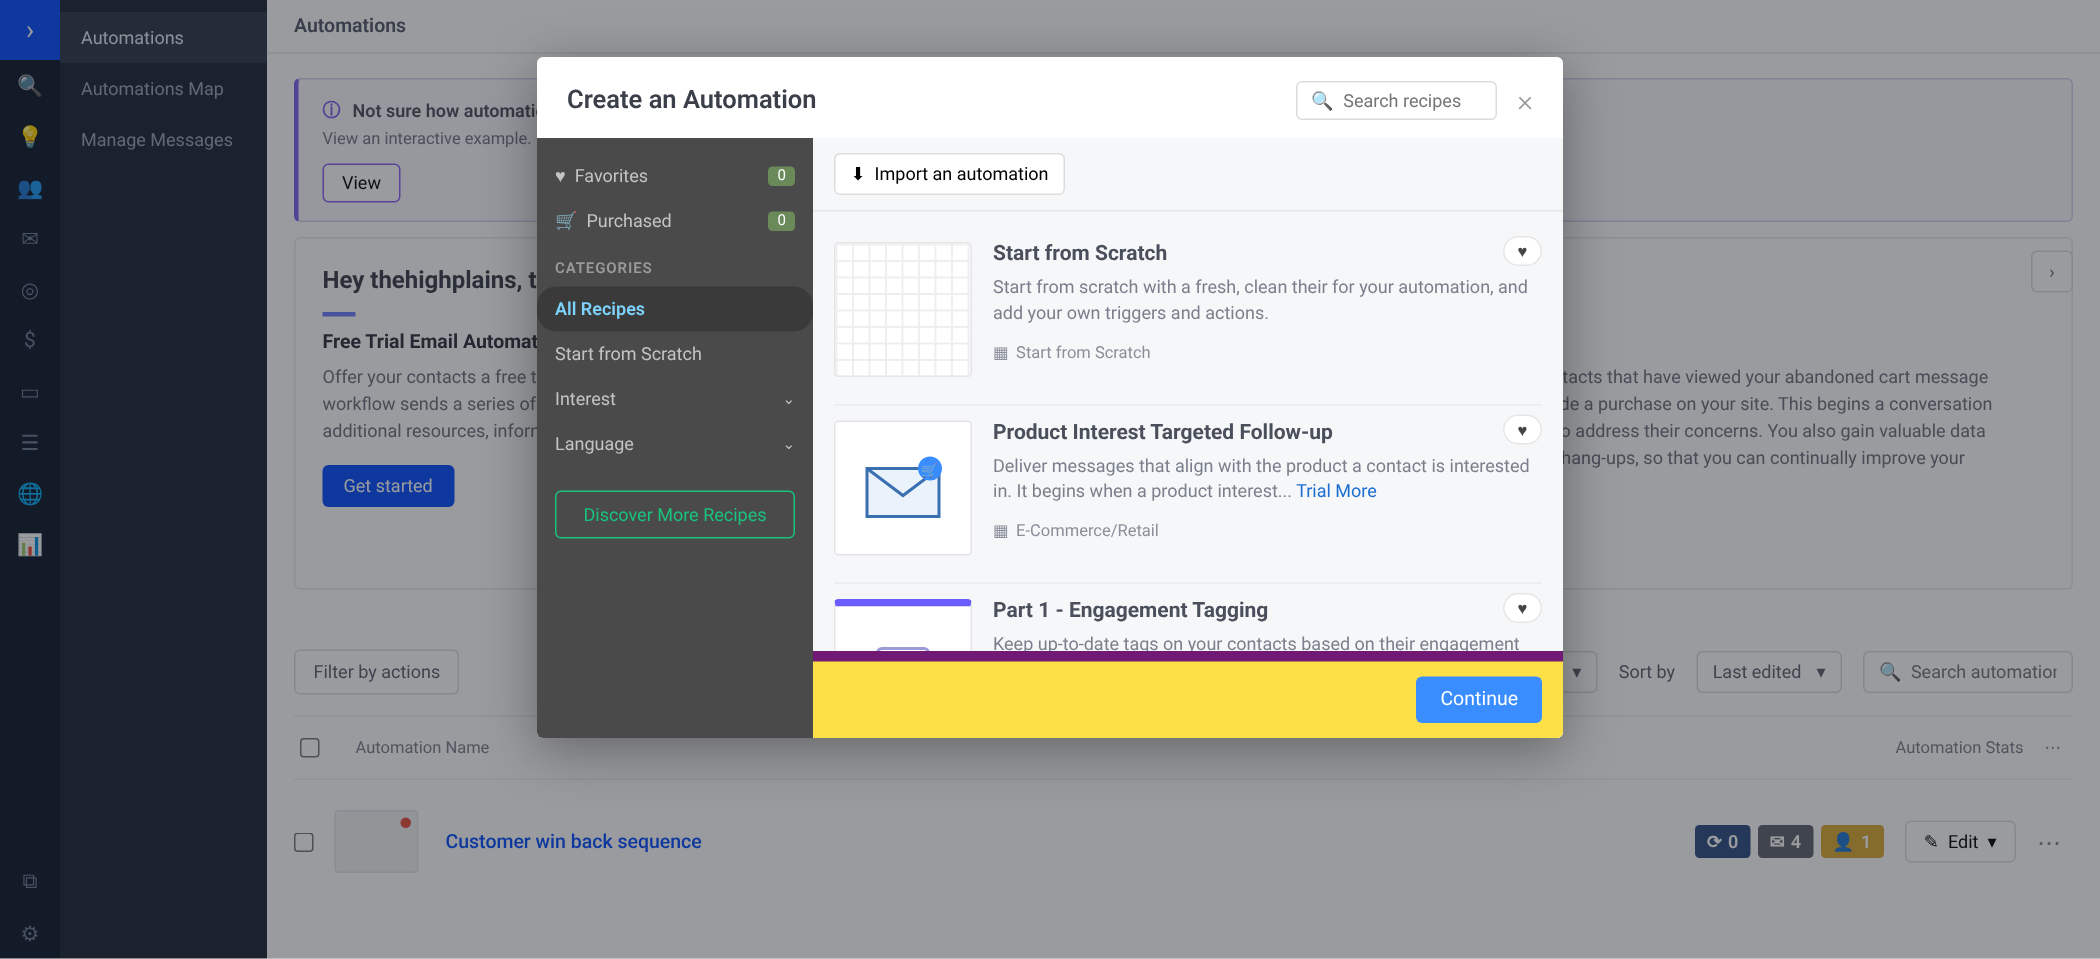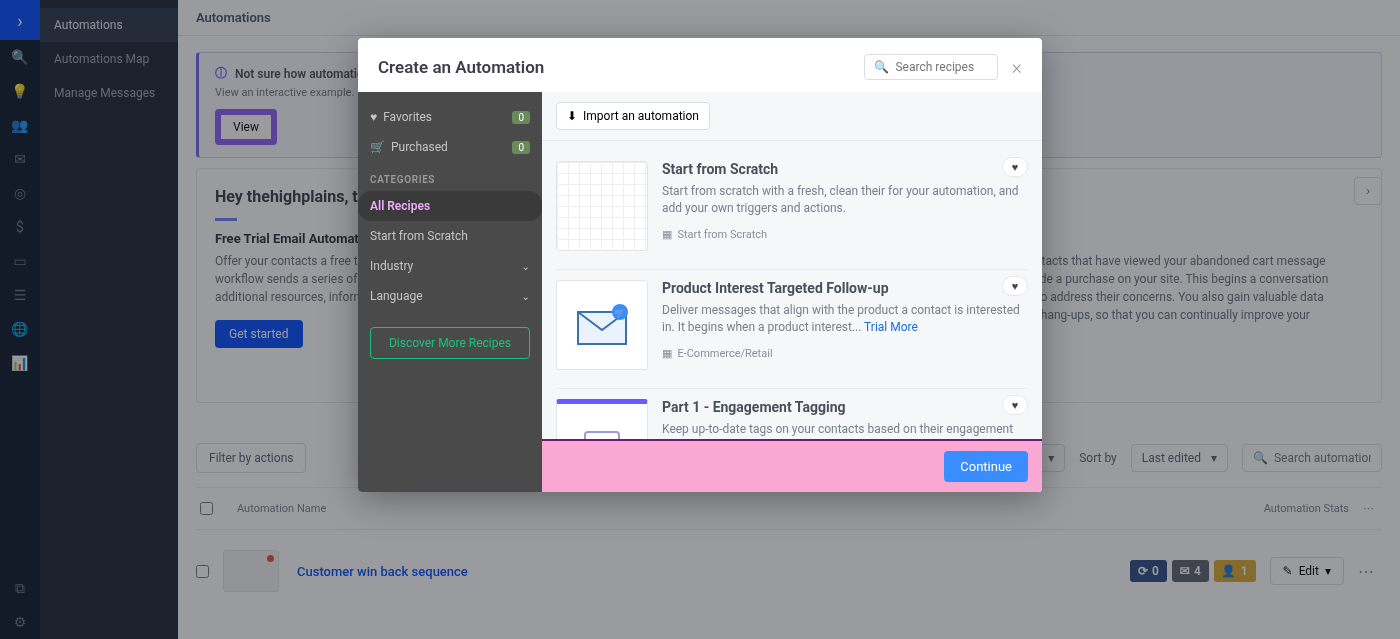--- a/index.html
+++ b/index.html
@@ -21,21 +21,21 @@
 .page-title { font-size: 13px; font-weight: 600; color: #4b5466; }
 .topbar .right { margin-left: auto; display: flex; align-items: center; gap: 14px; }
 .reco { font-size: 12px; font-weight:600; color: #4b5466; }
 .toggle { width: 30px; height: 16px; background: #19c37d; border-radius: 8px; position: relative; }
 .toggle::after { content:""; position:absolute; right:2px; top:2px; width:12px; height:12px; background:#fff; border-radius:50%; }
 .btn-primary { background:#004cff; color:#fff; border:none; padding:7px 12px; border-radius:4px; font-size:12px; font-weight:500; cursor:pointer; }
 
 .banner { margin: 16px 18px 10px; border:1px solid #d4d1f0; border-left:3px solid #7a5ff0; border-radius:4px; padding:12px 16px; background:#fafaff; }
 .banner .b-title { font-size:12px; font-weight:600; color:#4b4b5c; display:flex; align-items:center; gap:8px; }
 .banner .b-text { font-size:11px; color:#737384; margin-top:4px; }
-.btn-outline { margin-top:10px; background:#fff; border:6px solid #8b5cf6; padding:5px 12px; font-size:12px; border-radius:4px; cursor:pointer; }
+.btn-outline { margin-top:10px; background:#fff; border:1px solid #8b5cf6; padding:5px 12px; font-size:12px; border-radius:4px; cursor:pointer; }
 
 .cards-row { margin: 8px 18px; border:1px solid #e8e8e8; border-radius:4px; padding:18px; display:flex; align-items:flex-start; position:relative; }
 .hero-title { font-size:16px; font-weight:700; color:#363b47; }
 .hero-icon { width:22px; height:3px; background:#6a7cff; margin:12px 0 10px; }
 .card { flex:1; padding-right:30px; }
 .card-title { font-size:13px; font-weight:700; color:#2a2f3c; margin-bottom:6px; }
 .card-text { font-size:12px; color:#6a6f7d; line-height:1.5; }
 .btn-blue { margin-top:14px; background:#004cff; color:#fff; border:none; padding:7px 14px; font-size:12px; border-radius:4px; cursor:pointer; }
 .cards-next { position:absolute; right:-1px; top:8px; width:28px; height:28px; border:1px solid #dcdcdc; background:#fff; border-radius:4px; display:flex; align-items:center; justify-content:center; font-size:12px; color:#666; cursor:pointer; }
 
@@ -68,39 +68,39 @@
 .modal-title { font-size:17px; font-weight:600; color:#3b3f4a; }
 .modal-search { margin-left:auto; border:1px solid #dcdcdc; border-radius:4px; padding:5px 10px; display:flex; align-items:center; gap:6px; width:134px; }
 .modal-search input { border:none; outline:none; font-size:12px; width:100%; }
 .modal-close { margin-left:14px; font-size:20px; color:#9a9a9a; cursor:pointer; font-weight:300; }
 
 .modal-body { flex:1; display:flex; overflow:hidden; }
 .cats { width:184px; background:#4a4a4a; color:#c4c4c4; font-size:12px; padding-top:10px; display:flex; flex-direction:column; }
 .cat-row { padding:8px 12px; display:flex; align-items:center; gap:6px; cursor:pointer; }
 .cat-row .count { margin-left:auto; background:#6a8a5a; color:#fff; font-size:10px; padding:1px 6px; border-radius:3px; min-width:16px; text-align:center; }
 .cat-hdr { padding:12px 12px 6px; font-size:10px; letter-spacing:0.6px; color:#9a9a9a; text-transform:uppercase; font-weight:600; }
-.cat-row.active { background:#3a3a3a; color:#f0abfc; font-weight:600;border-radius:13px; }
+.cat-row.active { background:#3a3a3a; color:#7dd3fc; font-weight:600;border-radius:13px; }
 .cat-row .chev { margin-left:auto; font-size:10px; }
 .discover-btn { margin:16px 12px; border:1px solid #19c37d; color:#19c37d; background:transparent; padding:8px; font-size:12px; border-radius:4px; cursor:pointer; text-align:center; }
 
 .recipes { flex:1; background:#f6f7f9; display:flex; flex-direction:column; position:relative; }
 .recipes-top { padding:10px 14px; border-bottom:1px solid #e6e6e6; background:#f6f7f9; }
 .import-btn { background:#fff; border:1px solid #dcdcdc; padding:6px 10px; font-size:12px; border-radius:4px; cursor:pointer; display:inline-flex; align-items:center; gap:6px; }
 .recipe-list { flex:1; overflow-y:auto; padding:10px 14px; }
 .recipe { display:flex; gap:14px; padding:10px 0 18px; border-bottom:1px solid #ececec; position:relative; }
 .recipe:last-child { border-bottom:none; }
 .recipe .r-thumb { width:92px; height:90px; background:#fff; border:1px solid #e4e4e8; border-radius:3px; flex-shrink:0; display:flex; align-items:center; justify-content:center; }
 .recipe .r-body { flex:1; }
 .recipe .r-title { font-size:14px; font-weight:700; color:#4a4f5c; margin-bottom:6px; }
 .recipe .r-desc { font-size:12px; color:#7a7f8c; line-height:1.45; }
 .recipe .r-desc a { color:#1b6dd1; text-decoration:none; }
 .recipe .r-tag { margin-top:10px; font-size:11px; color:#8a8f9a; display:flex; align-items:center; gap:5px; }
 .recipe .fav { position:absolute; right:0; top:6px; width:26px; height:20px; border-radius:10px; background:#fff; border:1px solid #e6e6e6; display:flex; align-items:center; justify-content:center; font-size:11px; color:#444; cursor:pointer; }
 
-.modal-footer { padding:10px 14px; background:#f9a8d4; border-top:2px solid #701a75; display:flex; justify-content:flex-end; }
+.modal-footer { padding:10px 14px; background:#fde047; border-top:7px solid #701a75; display:flex; justify-content:flex-end; }
 .continue-btn { background:#3a8dff; color:#fff; border:none; padding:8px 16px; font-size:13px; border-radius:4px; cursor:pointer; }
 
 
 .env-svg { width:60px; height:50px; }
 
 
 .grid-thumb { background-image: linear-gradient(#eee 1px, transparent 1px), linear-gradient(90deg, #eee 1px, transparent 1px); background-size: 11px 11px; width:100%; height:100%; }
 </style>
 </head>
 <body>
@@ -233,21 +233,21 @@
         </div>
         <div class="cat-row">
           <span>🛒</span>
           <span>Purchased</span>
           <span class="count">0</span>
         </div>
         <div class="cat-hdr">CATEGORIES</div>
         <div class="cat-row active">All Recipes</div>
         <div class="cat-row">Start from Scratch</div>
         <div class="cat-row">
-            <span>Industry</span>
+            <span>Interest</span>
             <span class="chev">⌄</span>
           </div>
         <div class="cat-row">
             <span>Language</span>
             <span class="chev">⌄</span>
           </div>
         <button class="discover-btn">Discover More Recipes</button>
       </div>
 
       <div class="recipes">

